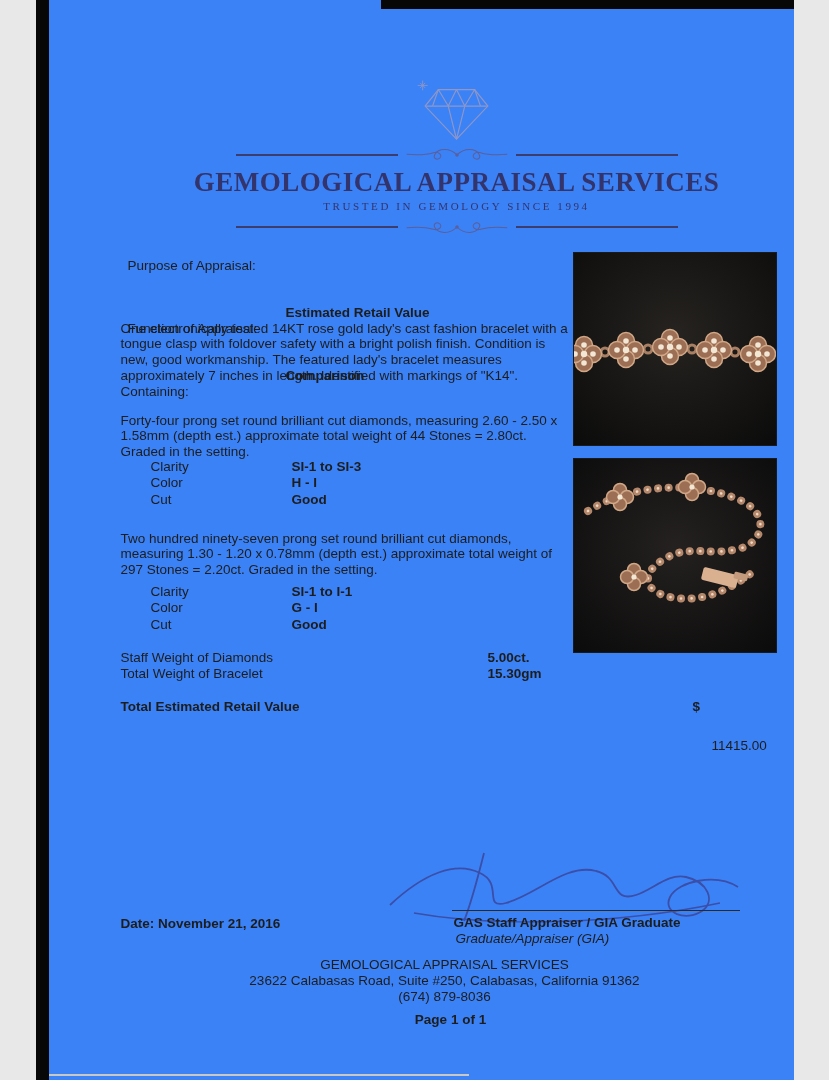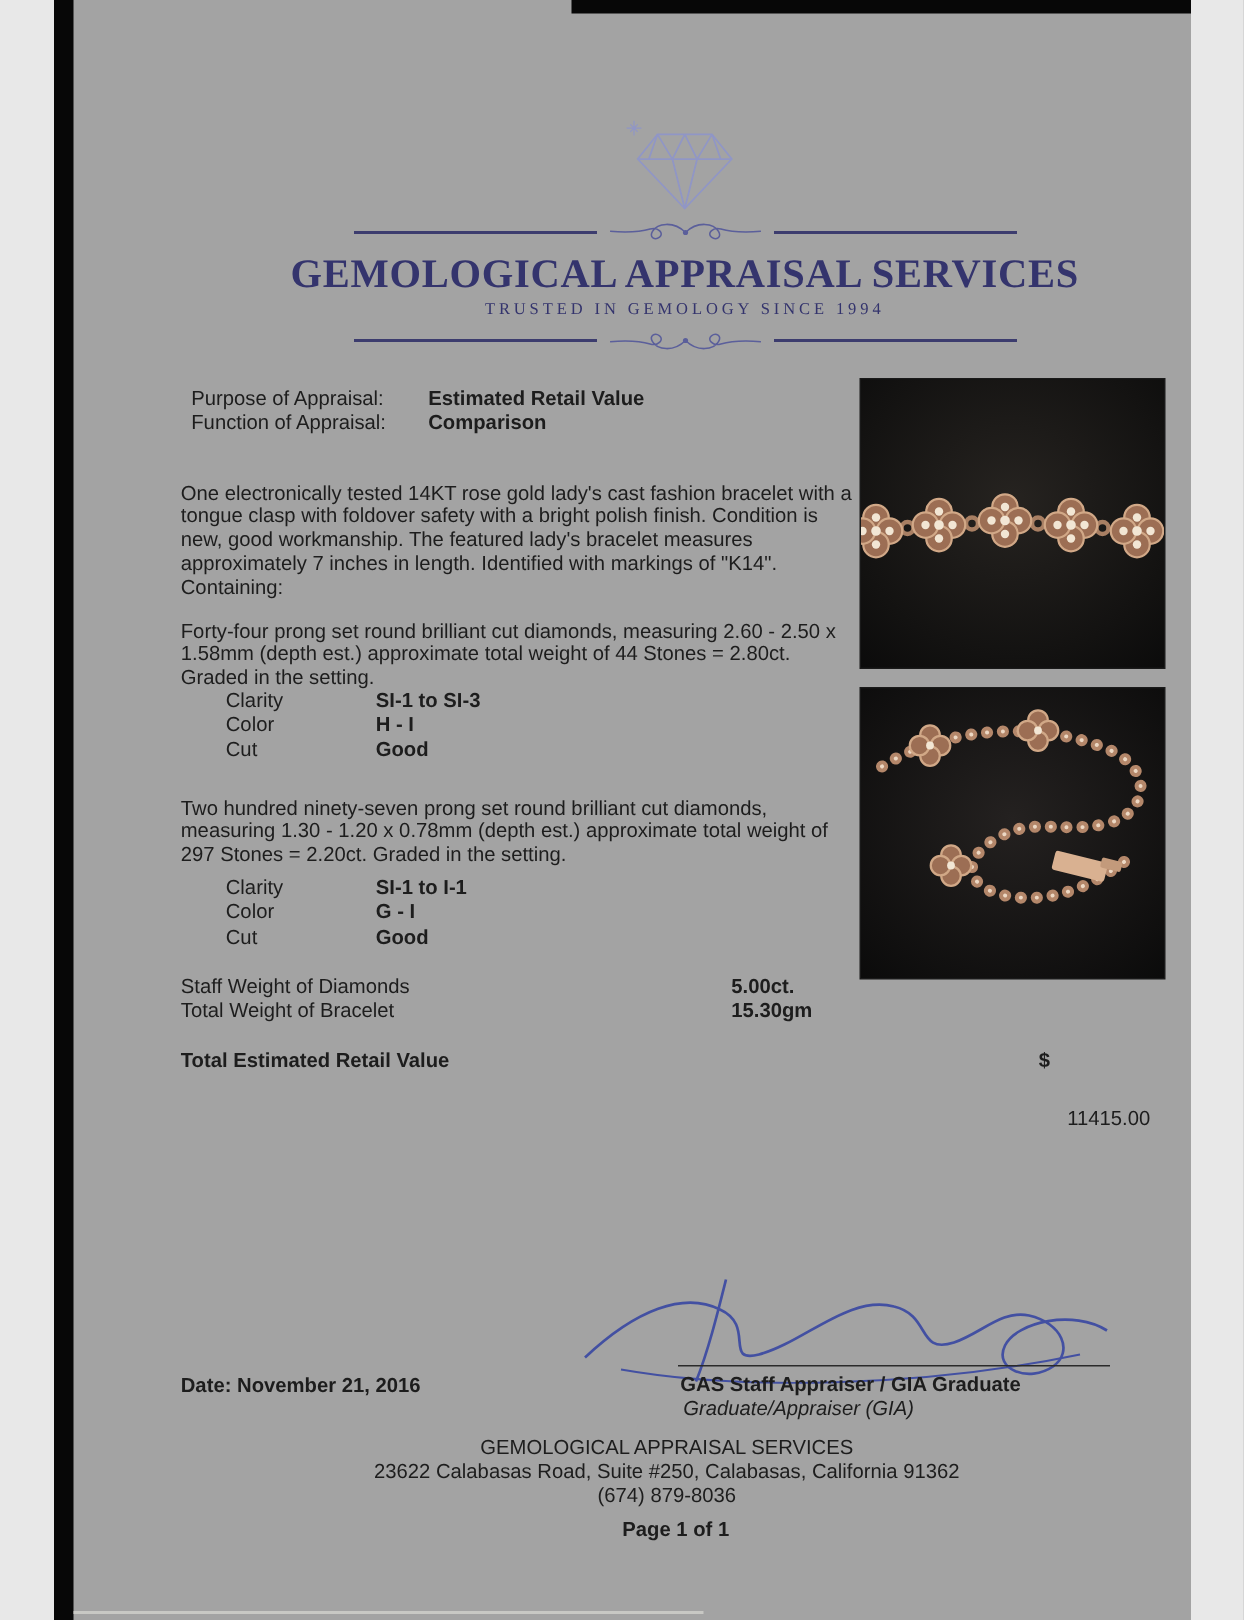--- a/index.html
+++ b/index.html
@@ -1,18 +1,18 @@
 <!DOCTYPE html>
 <html><head>
 <meta charset="utf-8">
 <style>
   html,body{margin:0;padding:0;background:#e8e8e8;}
   .page{
     position:relative;width:758px;height:1080px;margin:0 auto;
-    background:#a3a3a3;overflow:hidden;
+    background:#3b82f6;overflow:hidden;
     font-family:"Liberation Sans","DejaVu Sans",sans-serif;
     color:#1d1d1d;font-size:13.5px;line-height:15.8px;
   }
   .abs{position:absolute;}
 
   
   .edge-left{position:absolute;left:0;top:0;width:13px;height:1080px;background:#070707;}
   .edge-top{position:absolute;left:345px;right:0;top:0;height:9px;background:#070707;}
   .edge-bottom{position:absolute;left:13px;bottom:4px;width:420px;height:2px;background:#c8c8c4;}
 
@@ -30,33 +30,33 @@
   }
   .subtitle{
     font-family:"Liberation Serif","DejaVu Serif",serif;color:#34346d;
     font-size:11px;line-height:16px;letter-spacing:2.6px;margin:1px 0 4px 0;white-space:nowrap;
   }
 
   
   .meta{left:92px;top:258px;}
   .meta-row{display:flex;}
   .meta-label{width:158px;}
-  .meta-value{font-weight:bold;}
+  .meta-value{font-weight:bold;margin-top:47px;}
 
   
   .para{left:85px;width:455px;}
   .para1{top:307px;}
   .para2{top:399px;}
   .para3{top:517px;width:452px;}
 
   
   .grades{left:115px;}
   .grades1{top:459px;}
   .grades2{top:584px;}
-  .grade-row{display:flex;line-height:16.4px;}
+  .grade-row{display:flex;line-height:16.4px;gap:41px;}
   .g-label{width:100px;}
   .g-value{font-weight:bold;}
 
   
   .totals-labels{left:85px;top:650px;line-height:16.4px;}
   .totals-values{left:452px;top:650px;width:125px;text-align:left;font-weight:bold;line-height:16.4px;}
   .retail-label{left:85px;top:699px;font-weight:bold;}
   .currency{left:657px;top:699px;font-weight:bold;}
   .retail-value{left:676px;top:738px;font-weight:normal;}
 

